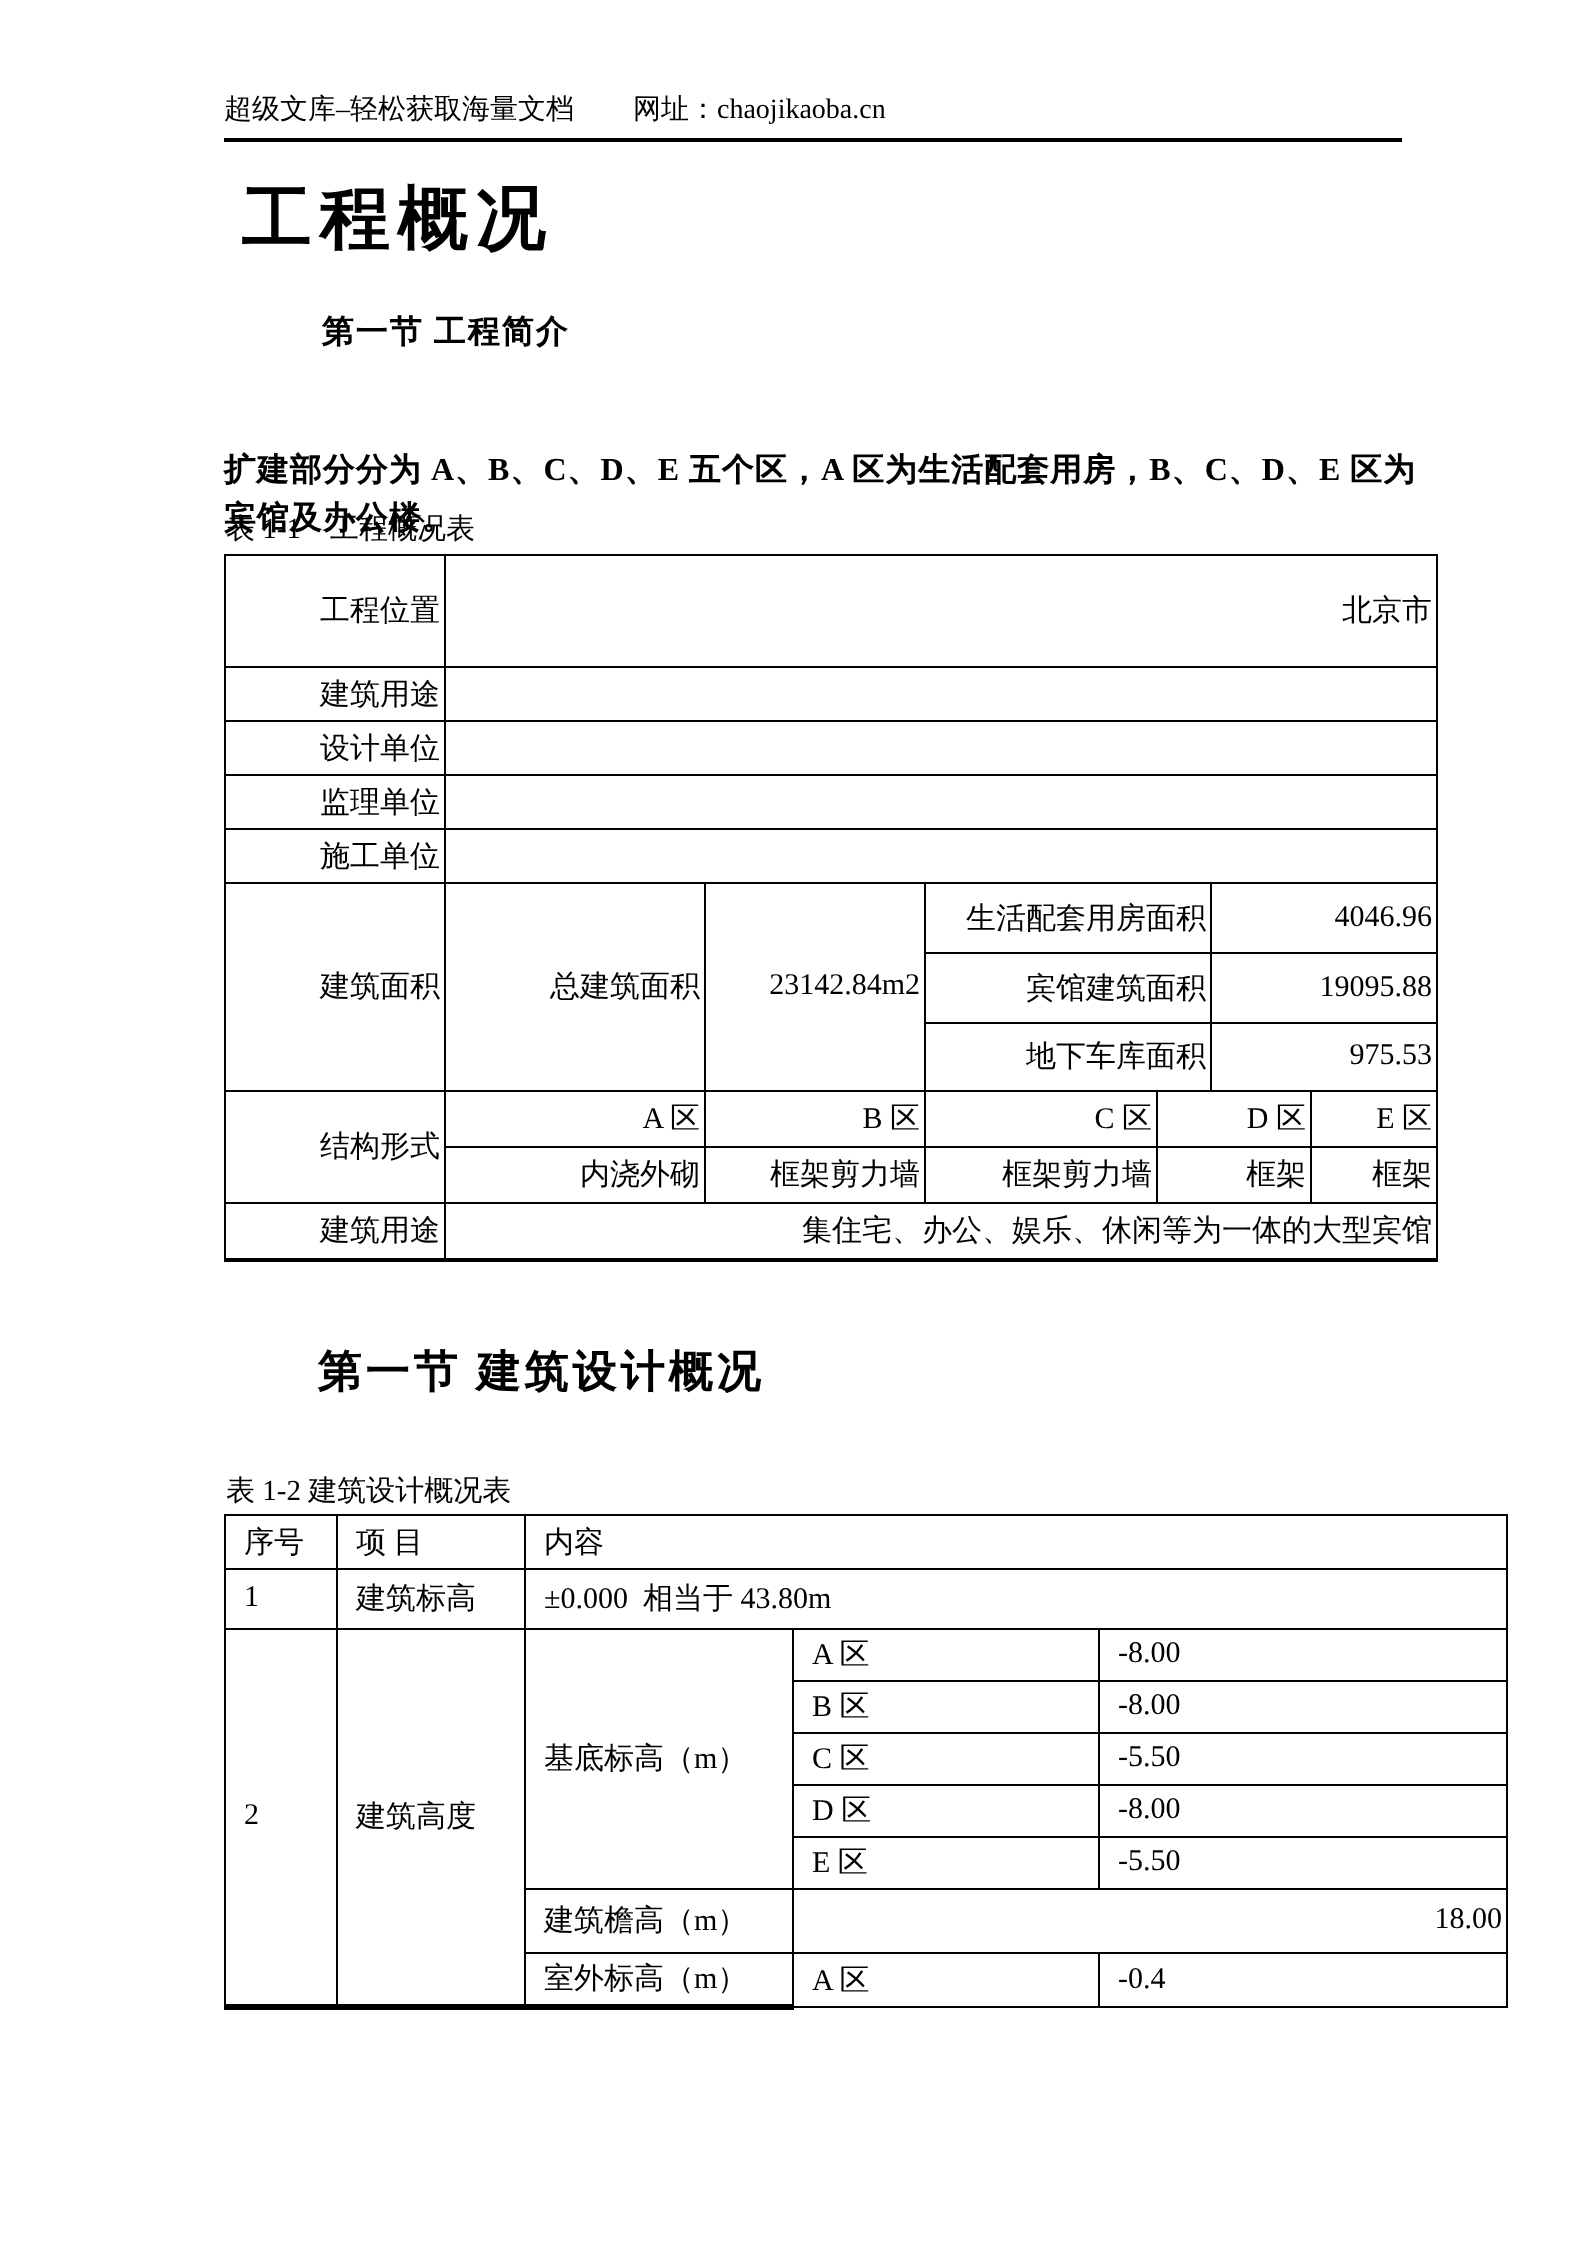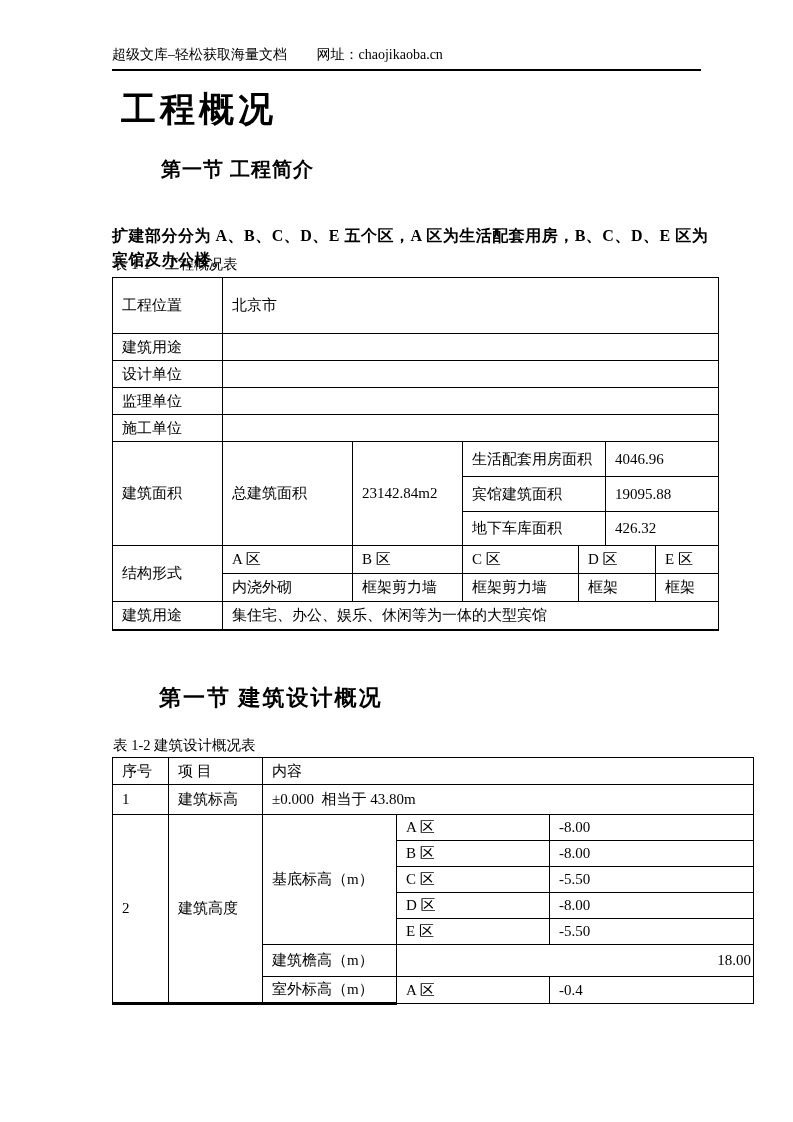--- a/index.html
+++ b/index.html
@@ -14,37 +14,37 @@
     border-bottom:2px solid #000;white-space:nowrap;
   }
   .hdr-url{margin-left:26px;}
   .doc-title{
     position:absolute;left:121px;top:86px;
     font-size:35px;font-weight:bold;letter-spacing:4px;white-space:nowrap;
   }
   .sec-heading{
     position:absolute;font-weight:bold;white-space:nowrap;
   }
-  .h1head{left:161px;top:156px;font-size:20px;letter-spacing:1px;}
-  .h2head{left:159px;top:671px;font-size:22px;letter-spacing:2px;margin-top:12px;}
+  .h1head{left:161px;top:156px;font-size:16px;letter-spacing:1px;}
+  .h2head{left:159px;top:671px;font-size:22px;letter-spacing:2px;}
   .para{
     position:absolute;left:112px;top:224px;width:604px;
     font-size:16px;line-height:24px;letter-spacing:0.5px;font-weight:bold;
   }
   .caption{position:absolute;font-size:14.5px;white-space:nowrap;}
   .cap1{left:113px;top:255px;}
   .cap2{left:113px;top:736px;}
   table.t{
     border-collapse:collapse;position:absolute;table-layout:fixed;background:#fff;
   }
   .t td{
     border:1px solid #000;font-size:15px;padding:0 2px 0 9px;
     vertical-align:middle;overflow:hidden;
   }
-  .t1{left:112px;top:277px;width:606px;}
+  .t1{left:112px;top:277px;width:606px;text-align:right;}
   .t1 tr.lastrow td{border-bottom-width:2px;margin-top:27px;}
   .t2{left:112px;top:757px;width:641px;}
   .thickb{border-bottom-width:3px !important;}
   .center{text-align:right;padding-left:0 !important;}
   .prewrap{white-space:pre-wrap;}
   .h56{height:56px;}
   .h27{height:27px;}
   .h35{height:35px;}
   .h34{height:34px;}
   .h28{height:28px;}
@@ -107,21 +107,21 @@
         <td rowspan="3">23142.84m2</td>
         <td colspan="2">生活配套用房面积</td>
         <td colspan="2">4046.96</td>
       </tr>
       <tr class="h35">
         <td colspan="2">宾馆建筑面积</td>
         <td colspan="2">19095.88</td>
       </tr>
       <tr class="h34">
         <td colspan="2">地下车库面积</td>
-        <td colspan="2">426.32</td>
+        <td colspan="2">975.53</td>
       </tr>
       <tr class="h28">
         <td rowspan="2">结构形式</td>
         <td>A 区</td>
         <td>B 区</td>
         <td>C 区</td>
         <td colspan="2">D 区</td>
         <td>E 区</td>
       </tr>
       <tr class="h28">

